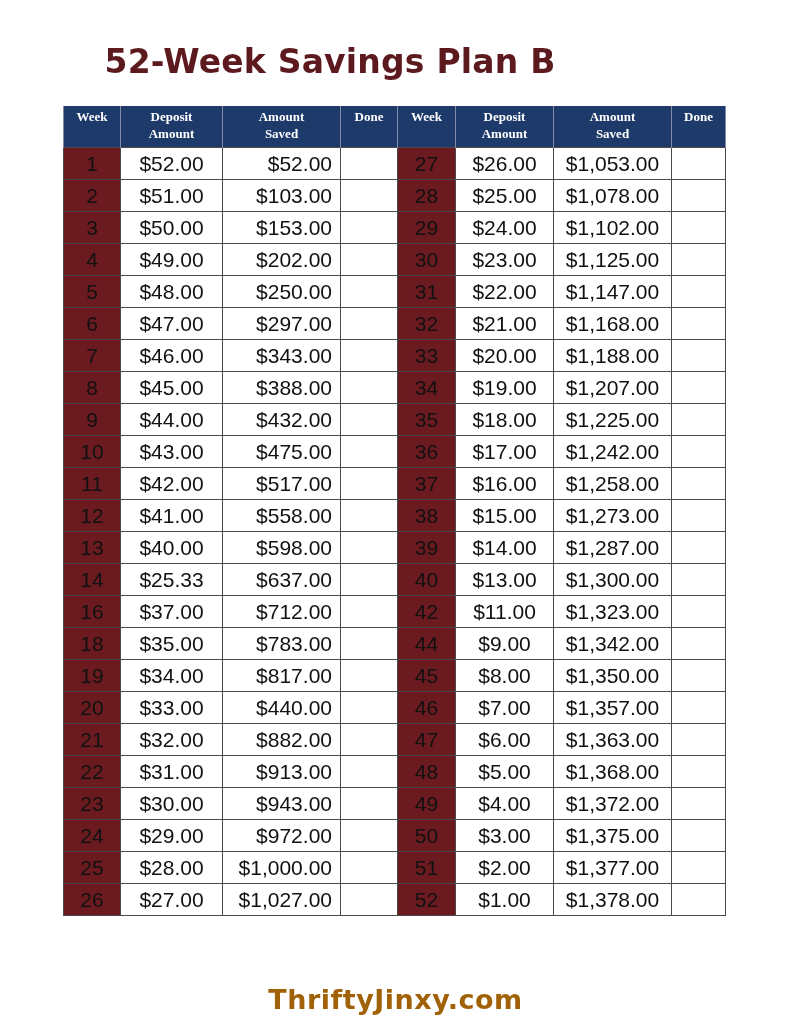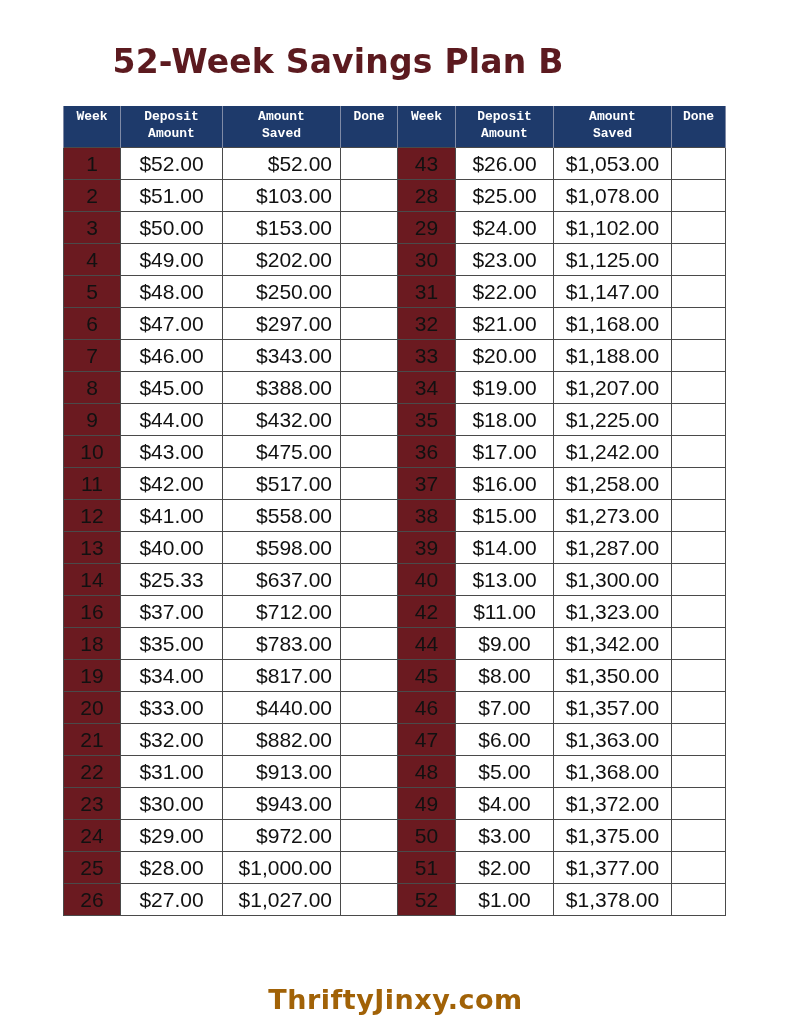--- a/index.html
+++ b/index.html
@@ -1,27 +1,27 @@
 <!DOCTYPE html>
 <html><head>
 <meta charset="utf-8">
 <style>
   html, body { margin: 0; padding: 0; background: #ffffff; }
   body { width: 791px; height: 1024px; position: relative; overflow: hidden; font-family: "Liberation Sans", sans-serif; }
   .title {
     position: absolute; left: 0; top: 42px; width: 660px; text-align: center;
     font-family: "DejaVu Sans", sans-serif; font-size: 33px; font-weight: bold;
-    color: #5c1a1f; letter-spacing: 0.2px; padding-left: 8px;
+    color: #5c1a1f; letter-spacing: 0.2px;
   }
   table.grid {
     position: absolute; left: 63px; top: 106px; border-collapse: collapse;
     table-layout: fixed; width: 662px;
   }
   table.grid th {
-    background: #1e3a6b; color: #ffffff; font-family: Liberation Mono, monospace;
+    background: #1e3a6b; color: #ffffff; font-family: Liberation Serif, serif;
     font-size: 13px; font-weight: bold; line-height: 17px; height: 39px;
     vertical-align: top; padding: 2px 0 0 0; text-align: center;
     border-left: 1px solid #7f8aa6; border-right: 1px solid #7f8aa6;
   }
   table.grid td {
     height: 31px; padding: 0; border: 1px solid #4a4a4a;
     font-family: "Liberation Sans", sans-serif; font-size: 21px; color: #111111;
     white-space: nowrap;
   }
   td.week {
@@ -65,21 +65,21 @@
       <th><span>Amount</span><br><span>Saved</span></th>
       <th><span>Done</span></th>
     </tr>
   </thead>
   <tbody id="rows">
       <tr>
         <td class="week">1</td>
         <td class="deposit">$52.00</td>
         <td class="saved">$52.00</td>
         <td class="done"></td>
-        <td class="week">43</td>
+        <td class="week">27</td>
         <td class="deposit">$26.00</td>
         <td class="saved right-block">$1,053.00</td>
         <td class="done"></td>
       </tr>
       <tr>
         <td class="week">2</td>
         <td class="deposit">$51.00</td>
         <td class="saved">$103.00</td>
         <td class="done"></td>
         <td class="week">28</td>

